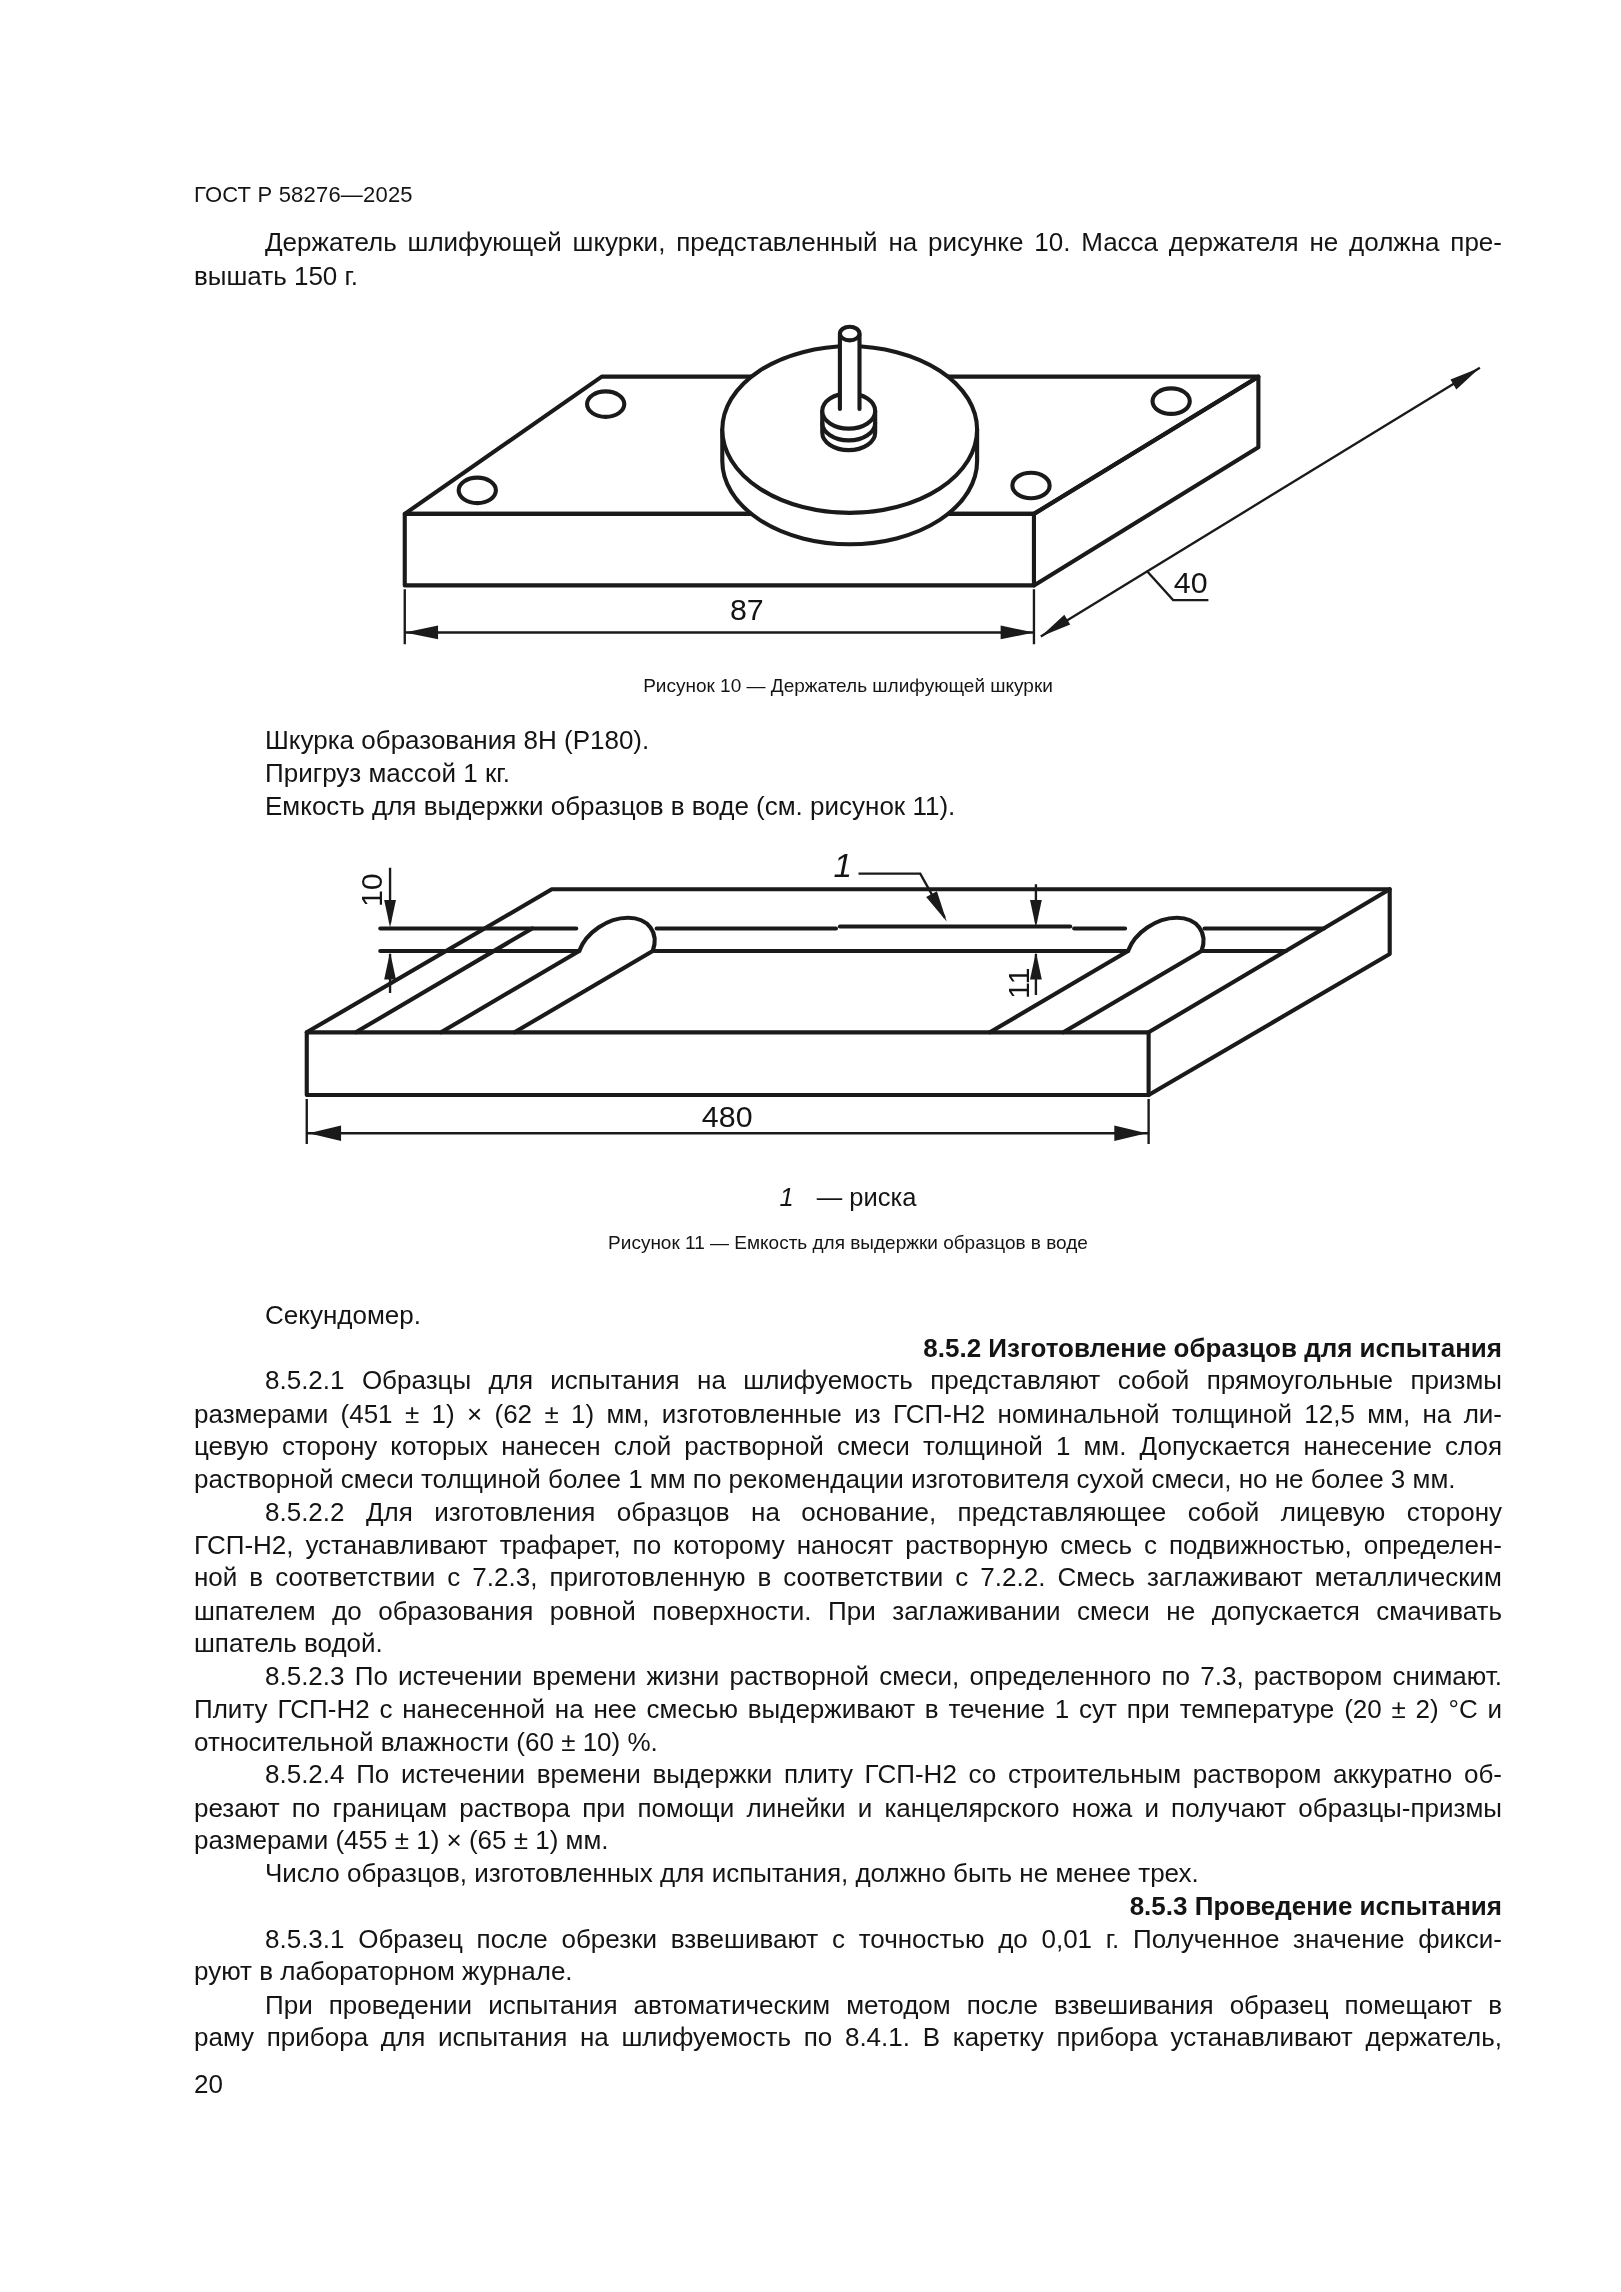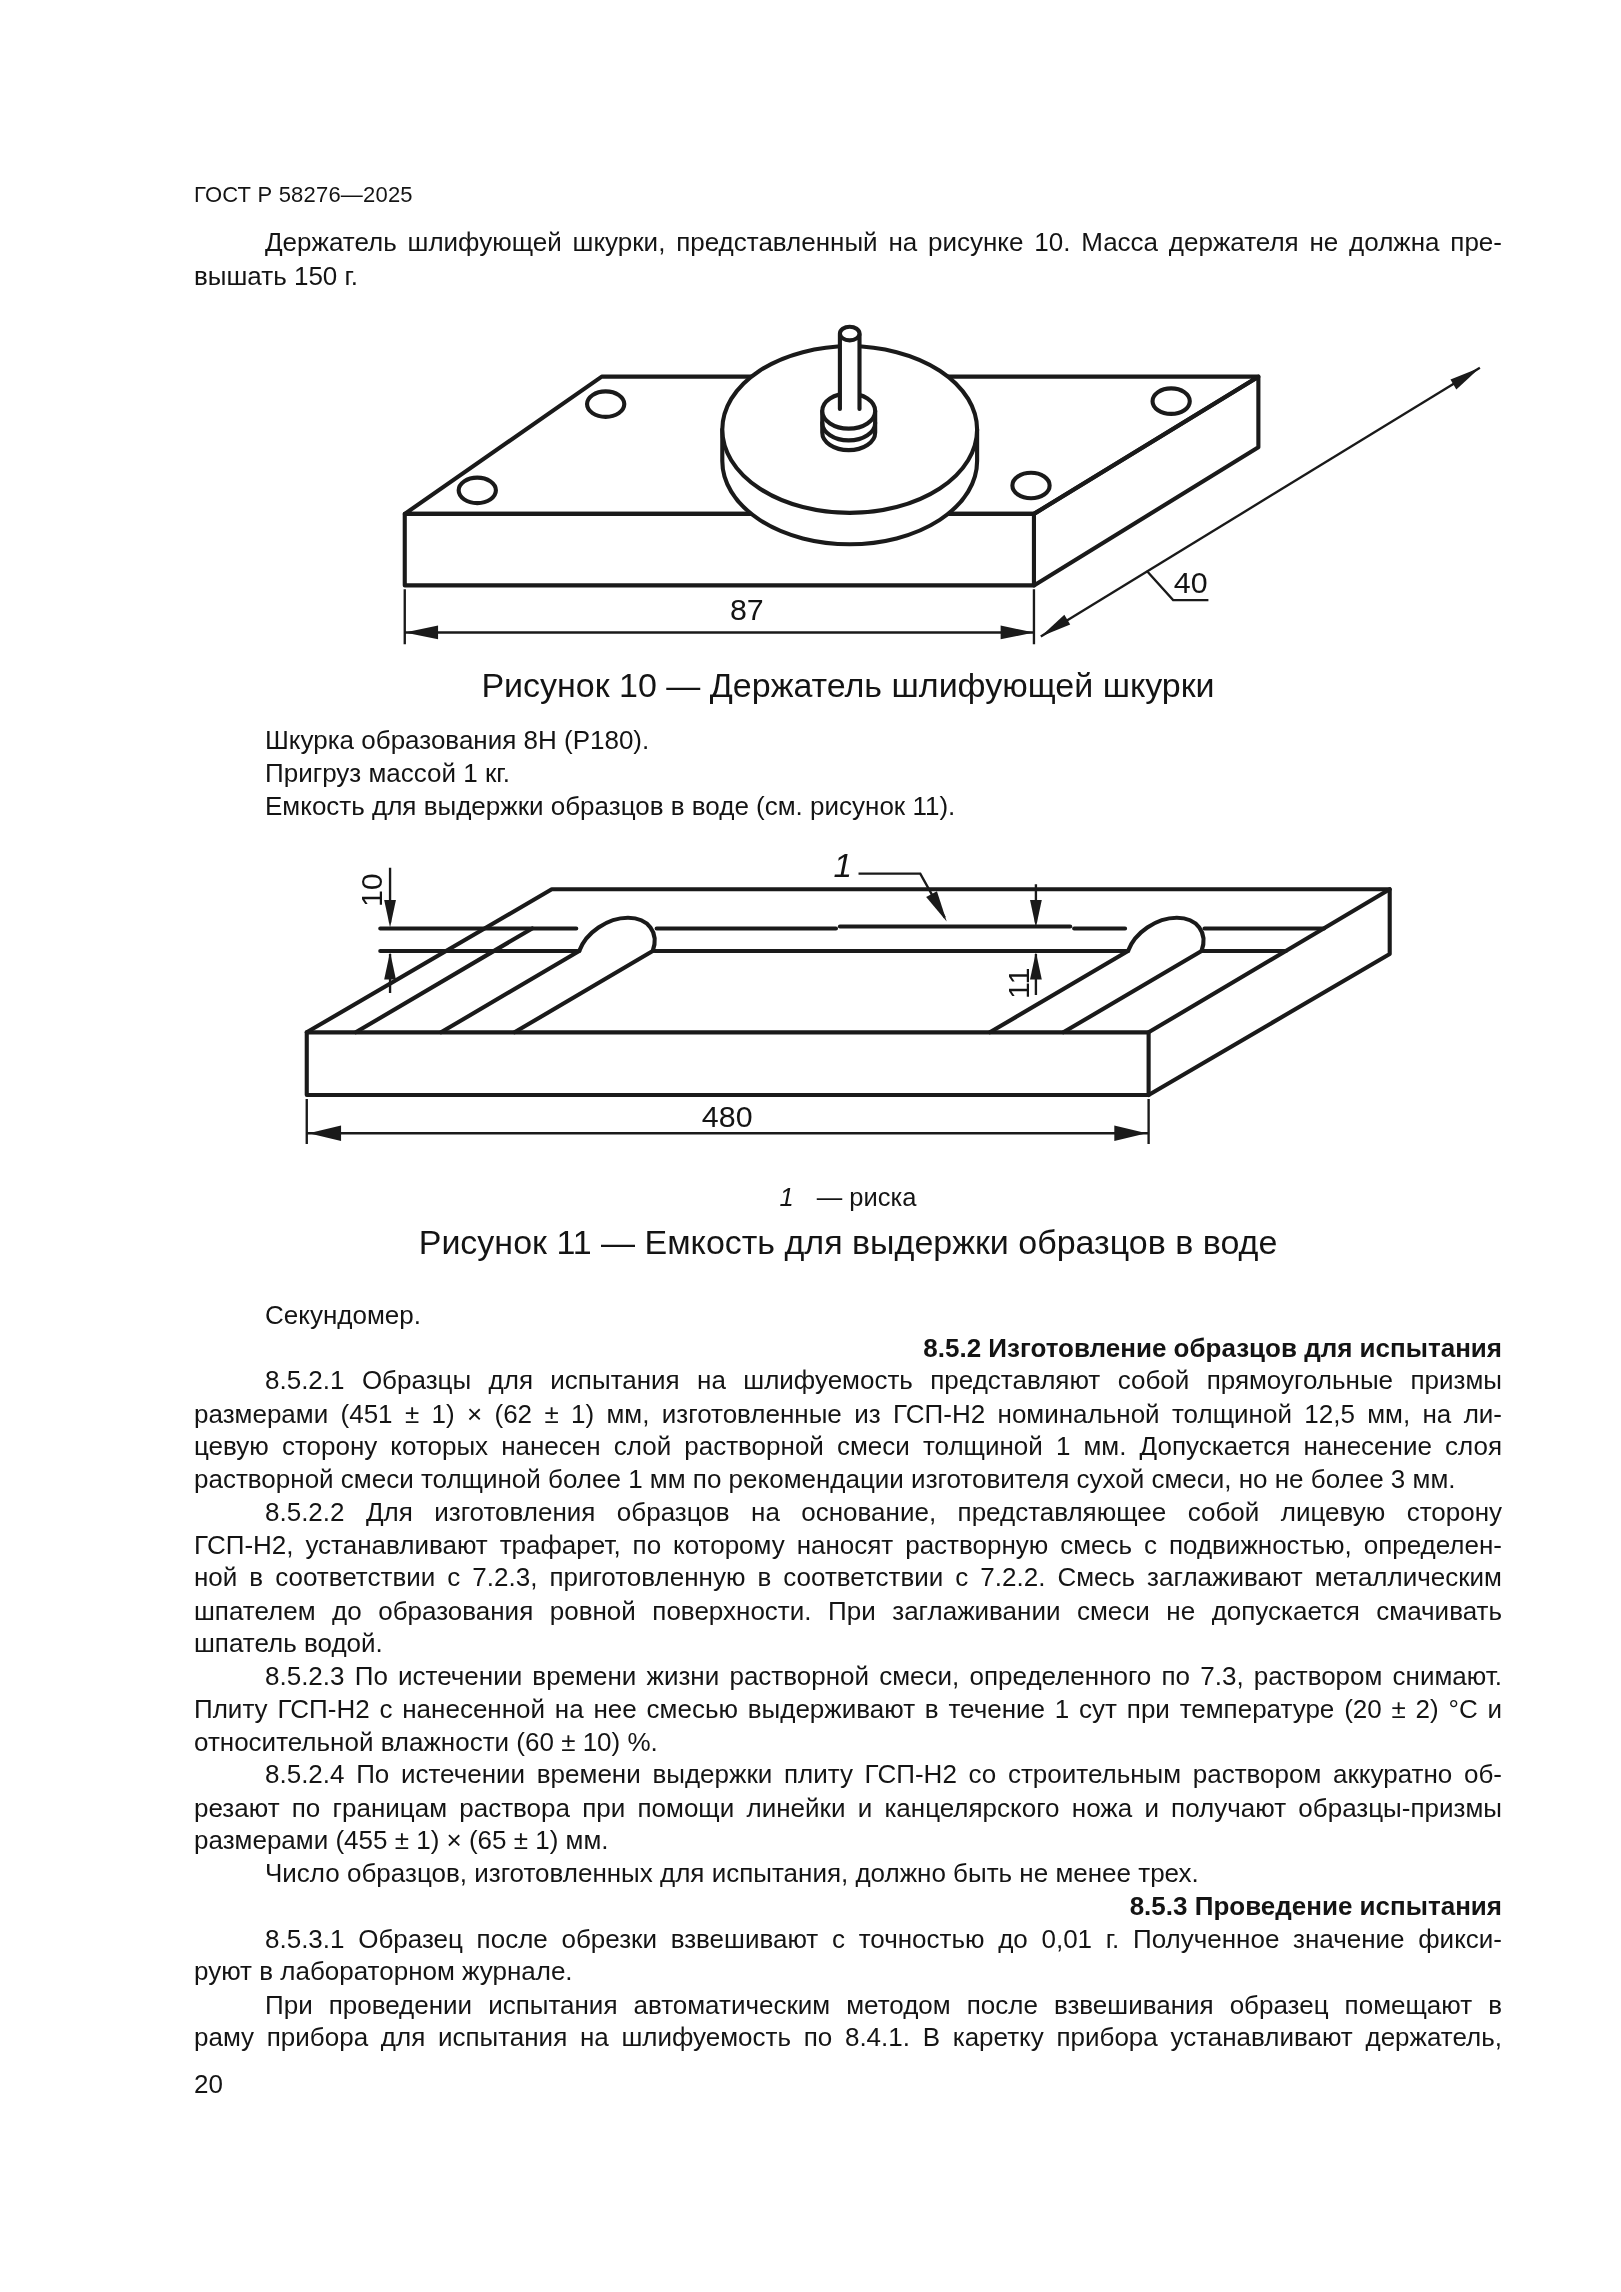--- a/index.html
+++ b/index.html
@@ -20,21 +20,21 @@
   }
   .line{
     position:absolute;left:194px;width:1308px;height:33px;
     font-size:26px;line-height:33px;
   }
   .just{text-align:justify;text-align-last:justify;}
   .ind{text-indent:71px;}
   .bold{font-weight:bold;text-align:right;}
   .caption{
     position:absolute;left:194px;width:1308px;height:31px;
-    font-size:34px;line-height:31px;text-align:center;
+    font-size:19px;line-height:31px;text-align:center;
   }
   .legend{
     position:absolute;left:194px;width:1308px;height:31px;
     font-size:25.5px;line-height:31px;text-align:center;
   }
   .legend .ref{font-style:italic;}
   .legend .dash{margin-left:23px;}
   .page-number{
     position:absolute;left:194px;top:2068px;
     font-size:26px;line-height:33px;

